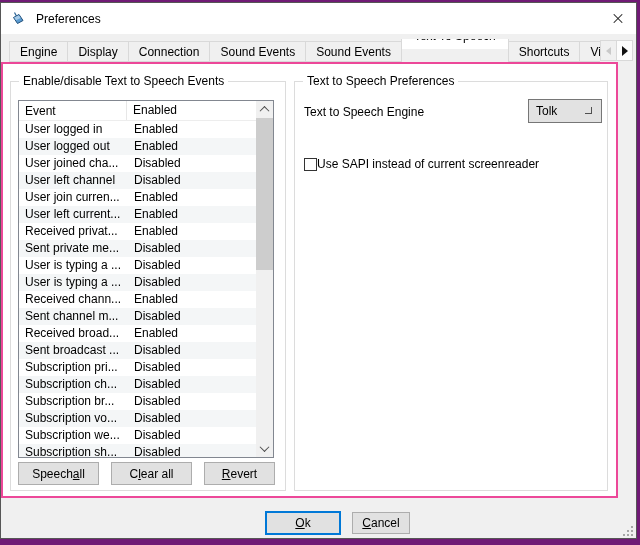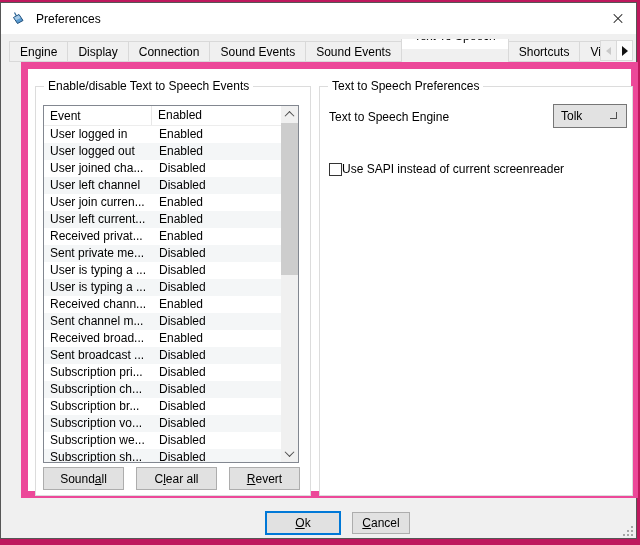--- a/index.html
+++ b/index.html
@@ -1,17 +1,17 @@
 <!DOCTYPE html>
 <html><head>
 <meta charset="utf-8">
 <style>
   * { box-sizing: border-box; margin: 0; padding: 0; }
   body { font-family: "Liberation Sans", sans-serif; font-size: 12px; color: #000; }
-  .screen { position: relative; width: 640px; height: 545px; background: #be185d; overflow: hidden; }
+  .screen { position: relative; width: 640px; height: 545px; background: #701a75; overflow: hidden; }
 
   .window { position: absolute; left: 0; top: 2px; width: 637px; height: 537px;
             background: #f0f0f0; border: 1px solid #565656; }
 
   
   .titlebar { position: absolute; left: 0; top: 0; width: 100%; height: 31px;
               background: #ffffff; display: flex; align-items: center; padding-left: 9px; }
   .app-icon { width: 16px; height: 16px; margin-right: 10px; }
   .title-text { font-size: 12px; color: #000; }
   .close-btn { position: absolute; right: 8px; top: 6px; width: 20px; height: 20px; cursor: default; }
@@ -32,22 +32,22 @@
   .tab-spinner { position: absolute; left: 599px; top: 37px; display: flex; z-index: 4; }
   .spin-btn { width: 17px; height: 21px; background: #f0f0f0; border: 1px solid #d9d9d9;
               display: flex; align-items: center; justify-content: center; }
   .spin-btn + .spin-btn { margin-left: -1px; background:#fcfcfc; }
   .tri-left { width: 0; height: 0; border-top: 4px solid transparent; border-bottom: 4px solid transparent;
               border-right: 5px solid #c9c9c9; }
   .tri-right { width: 0; height: 0; border-top: 5px solid transparent; border-bottom: 5px solid transparent;
                border-left: 6px solid #111; }
 
   
-  .tab-page { position: absolute; left: 20px; top: 59px; width: 617px; height: 436px;
-              background: #fff; border: 7px solid #ec4899; z-index: 1; }
+  .tab-page { position: absolute; left: 0; top: 59px; width: 617px; height: 436px;
+              background: #fff; border: 2px solid #ec4899; z-index: 1; }
 
   .groupbox { position: absolute; border: 1px solid #dcdcdc; background: #fff; }
   .group-left  { left: 7px;   top: 17px; width: 276px; height: 410px; }
   .group-right { left: 291px; top: 17px; width: 314px; height: 410px; }
   .group-label { position: absolute; top: -8px; left: 8px; background: #fff; padding: 0 4px;
                  font-size: 12px; white-space: nowrap; }
 
   
   .listview { position: absolute; left: 7px; top: 18px; width: 256px; height: 358px;
               border: 1px solid #828790; background: #fff; overflow: hidden; }
@@ -233,21 +233,21 @@
               <span class="chev chev-up"></span>
             </div>
             <div class="sb-thumb"></div>
             <div class="sb-btn sb-down">
               <span class="chev chev-down"></span>
             </div>
           </div>
         </div>
 
         <div class="btn btn-enable-all">
-            <span>Sound </span>
+            <span>Speech </span>
             <span class="ul">a</span>
             <span>ll</span>
           </div>
         <div class="btn btn-clear-all">
             <span>C</span>
             <span class="ul">l</span>
             <span>ear all</span>
           </div>
         <div class="btn btn-revert">
             <span></span>

